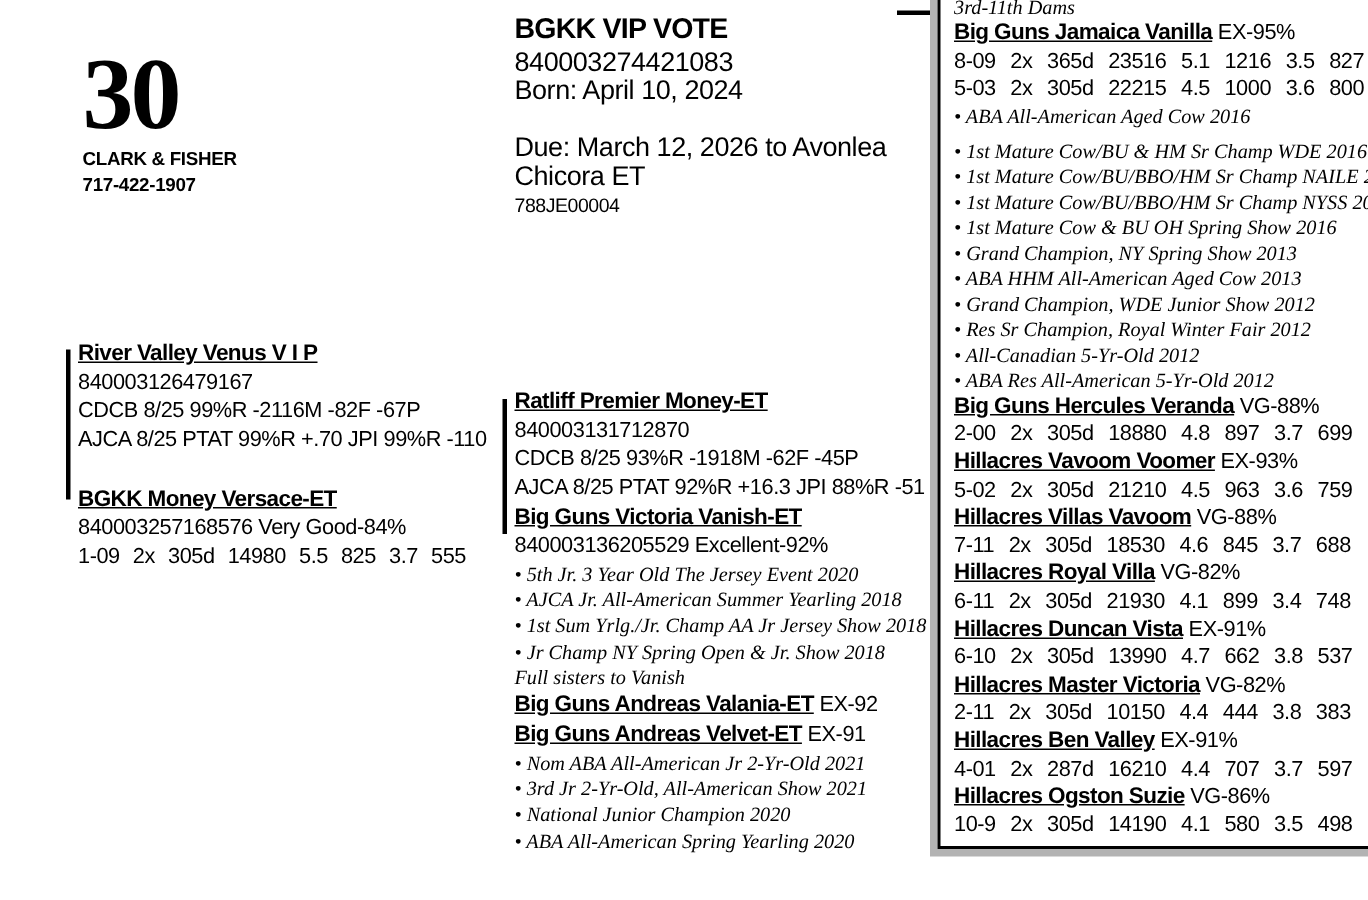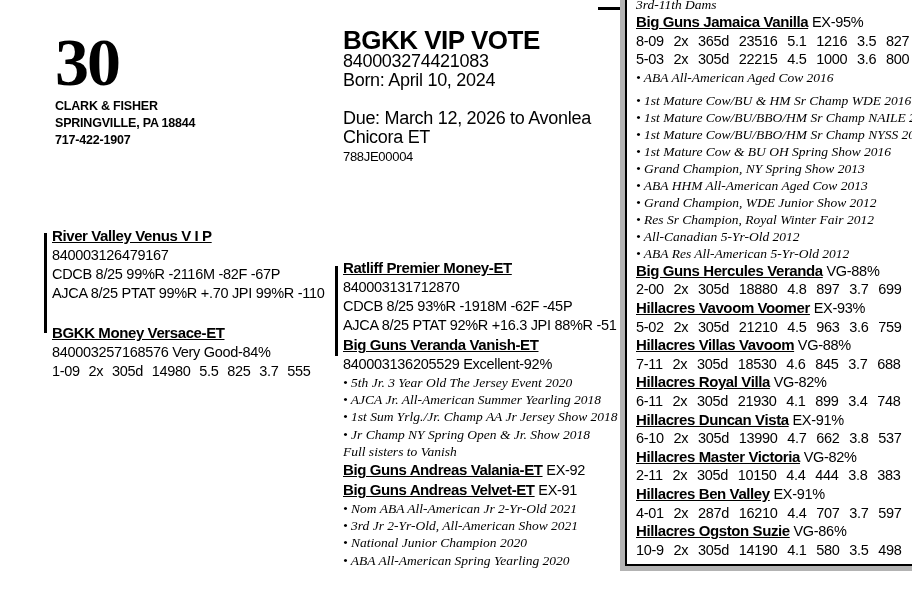--- a/index.html
+++ b/index.html
@@ -10,21 +10,21 @@
     letter-spacing:-0.3px;
   }
   .abs{position:absolute;}
   
   .lot-number{
     font-family:"Liberation Serif",serif;font-weight:bold;
     font-size:68px;line-height:1;letter-spacing:-2px;
   }
   .consignor{font-size:12.5px;font-weight:bold;line-height:17px;letter-spacing:-0.2px;}
   
-  .animal-name{font-size:26px;font-weight:bold;line-height:24px;letter-spacing:-0.5px;margin-top:20px;}
+  .animal-name{font-size:19px;font-weight:bold;line-height:24px;letter-spacing:-0.5px;}
   .hdr-line{font-size:18px;line-height:19px;}
   .sire-id{font-size:13px;line-height:19px;text-align:left;}
   
   .ln{white-space:nowrap;}
   .ln.name{font-size:14.5px;line-height:19px;}
   .ln.name b{font-size:15px;letter-spacing:-0.4px;text-decoration:underline;}
   .ln.plain{font-size:14.5px;line-height:19px;}
   .ln.rec{font-size:14.5px;line-height:19px;word-spacing:5px;}
   .ln.bullet,.ln.italic{
     font-family:"Liberation Serif",serif;font-style:italic;
@@ -52,21 +52,20 @@
 </style>
 </head>
 <body>
 
 <div class="page">
 
   <div class="abs" style="left:55px;top:28px;">
     <div class="lot-number">30</div>
     <div class="consignor" style="margin-top:2px;">
       <div>CLARK &amp; FISHER</div>
-      <div>SPRINGVILLE, PA 18844</div>
       <div>717-422-1907</div>
     </div>
   </div>
 
   <div class="abs" style="left:343px;top:8px;width:272px;">
     <div class="animal-name">BGKK VIP VOTE</div>
     <div class="hdr-line">840003274421083</div>
     <div class="hdr-line">Born:  April 10, 2024</div>
     <div class="hdr-line" style="margin-top:19px;">Due:  March 12, 2026 to Avonlea Chicora ET</div>
     <div class="sire-id">788JE00004</div>
@@ -83,21 +82,21 @@
       <div class="ln plain">840003257168576 Very Good-84%</div>
       <div class="ln rec">1-09 2x 305d 14980 5.5 825 3.7 555</div>
     </div>
 
   <div class="abs bracket" style="left:335px;top:266px;height:90px;"></div>
   <div class="abs" style="left:343px;top:258px;width:280px;">
       <div class="ln name"><b>Ratliff Premier Money-ET</b></div>
       <div class="ln plain">840003131712870</div>
       <div class="ln plain">CDCB 8/25 93%R -1918M -62F -45P</div>
       <div class="ln plain">AJCA 8/25 PTAT 92%R +16.3  JPI 88%R -51</div>
-      <div class="ln name"><b>Big Guns Veranda Vanish-ET</b></div>
+      <div class="ln name"><b>Big Guns Victoria Vanish-ET</b></div>
       <div class="ln plain">840003136205529 Excellent-92%</div>
       <div class="ln bullet">• 5th Jr. 3 Year Old The Jersey Event 2020</div>
       <div class="ln bullet">• AJCA Jr. All-American Summer Yearling 2018</div>
       <div class="ln bullet">• 1st Sum Yrlg./Jr. Champ AA Jr Jersey Show 2018</div>
       <div class="ln bullet">• Jr Champ NY Spring Open &amp; Jr. Show 2018</div>
       <div class="ln italic">Full sisters to Vanish</div>
       <div class="ln name"><b>Big Guns Andreas Valania-ET</b> EX-92</div>
       <div class="ln name"><b>Big Guns Andreas Velvet-ET</b> EX-91</div>
       <div class="ln bullet">• Nom ABA All-American Jr 2-Yr-Old 2021</div>
       <div class="ln bullet">• 3rd Jr 2-Yr-Old, All-American Show 2021</div>

